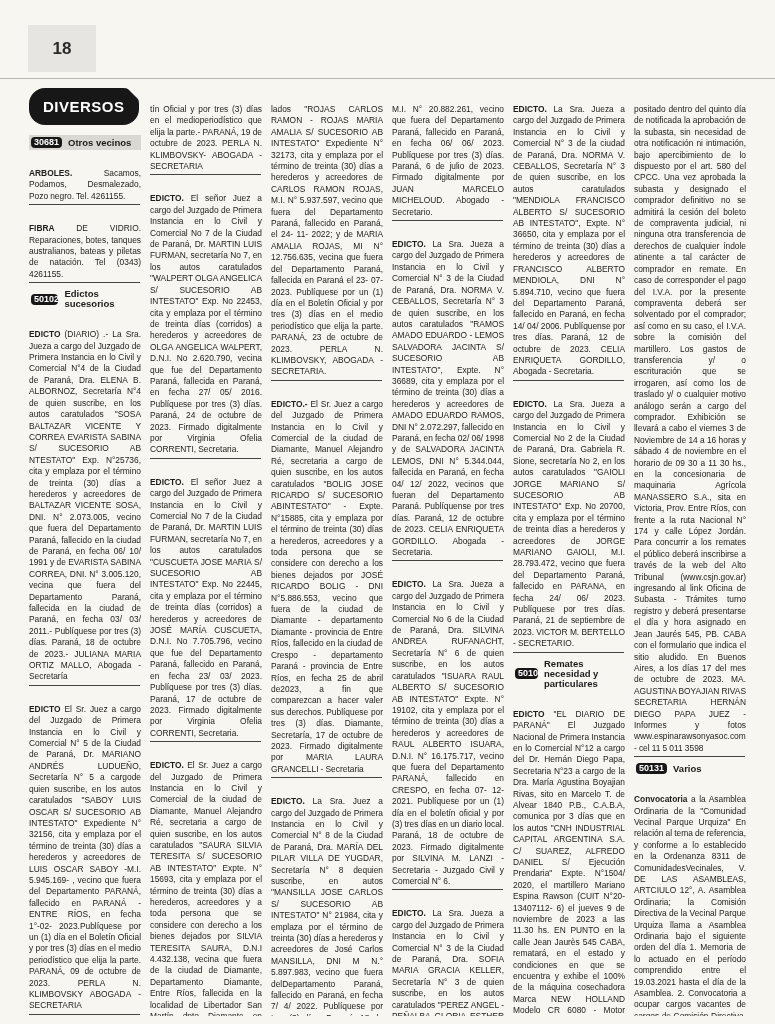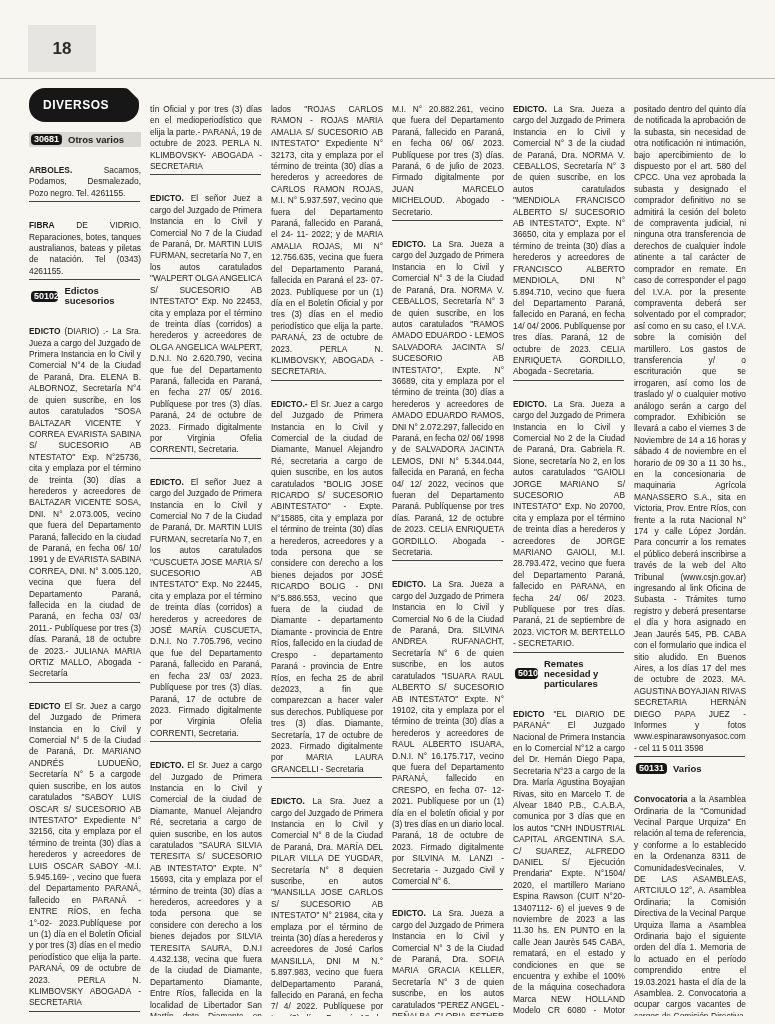--- a/index.html
+++ b/index.html
@@ -35,21 +35,21 @@
   }
   .col{flex:1 1 0;overflow:hidden;}
   .para{
     margin:18px 0 1px 0;font-size:8.4px;line-height:11.4px;text-align:justify;
     word-spacing:-0.2px;
   }
   .para b.lead{font-weight:bold;}
   .rule{height:1px;background:#444;margin:2px 1px 4px 0;}
   
   .banner{
-    position:relative;background:#171717;color:#fff;font-weight:bold;font-size:12px;
+    position:relative;background:#171717;color:#fff;font-weight:bold;font-size:15px;
     letter-spacing:.5px;padding:10px 0 10px 14px;border-radius:16px;margin:2px 2px 10px 0;
   }
   .banner .fold{
     position:absolute;top:-1px;right:-1px;width:0;height:0;
     border-top:14px solid #f7f6f1;border-left:14px solid transparent;
   }
   
   .badge-row{display:flex;align-items:center;margin:3px 0 5px 0;padding:2px 2px;}
   .badge-row.shaded{background:#d9d8d3;}
   .badge-code{
@@ -68,21 +68,21 @@
 <div class="head-rule"></div>
 
 <div class="cols" id="cols">
     <div class="col">
       <div class="banner">DIVERSOS<span class="fold"></span></div>
       <div class="badge-row shaded">
         <div class="badge-code">
           <span>30</span>
           <span>681</span>
         </div>
-        <div class="badge-label">Otros varios</div>
+        <div class="badge-label">Otros vecinos</div>
       </div>
       <p class="para"><b class="lead">ARBOLES. </b>Sacamos, Podamos, Desmalezado, Pozo negro. Tel. 4261155.</p>
       <div class="rule"></div>
       <p class="para"><b class="lead">FIBRA </b>DE VIDRIO. Reparaciones, botes, tanques australianos, bateas y piletas de natación. Tel (0343) 4261155.</p>
       <div class="rule"></div>
       <div class="badge-row">
         <div class="badge-code">
           <span>50</span>
           <span>102</span>
         </div>

